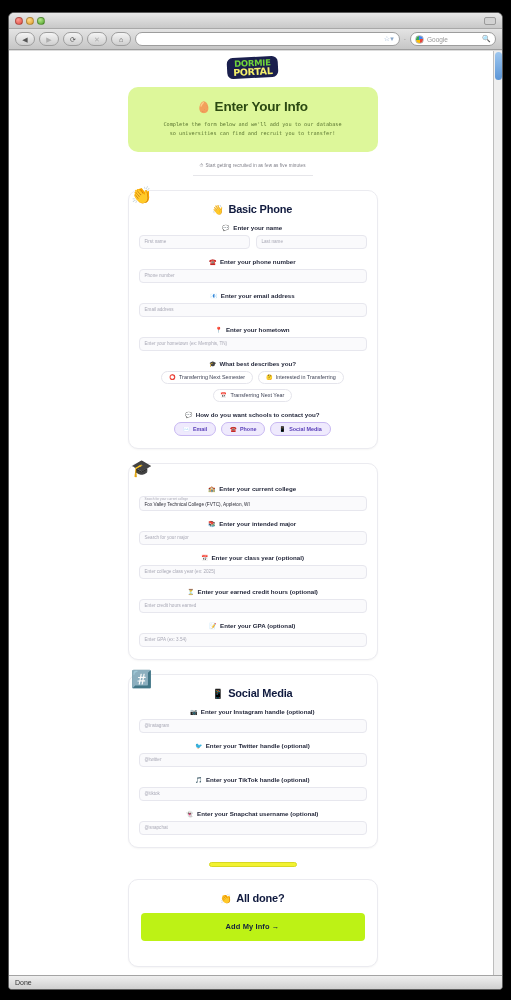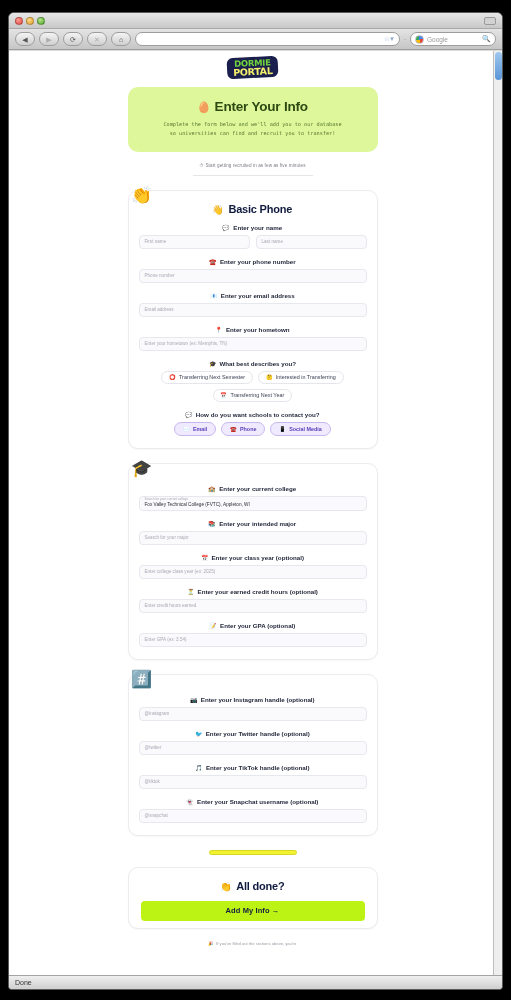--- a/index.html
+++ b/index.html
@@ -233,23 +233,23 @@
   }
 
   
   #progress-wrap { margin: 14px auto 0; width: 250px; display: flex; justify-content: center; }
   #progress-bar {
     width: 88px; height: 5px; border-radius: 3px;
     background: #f2f230; border: 1px solid #d8d822;
   }
 
   
-  #done-card { margin-top: 12px; padding: 12px 12px 7px; }
+  #done-card { margin-top: 12px; padding: 12px 12px 25px; }
   #submit-button {
-    width: 100%; height: 20px;
+    width: 100%; height: 28px;
     background: #bdf215;
     border-radius: 4px;
     display: flex; align-items: center; justify-content: center;
     font-size: 7.5px; font-weight: bold; color: #14203f;
     letter-spacing: .1px;
   }
 
   #footer-note {
     margin-top: 11px; text-align: center;
     font-size: 4.1px; color: #9a9aa6; line-height: 1.9;
@@ -406,20 +406,23 @@
           <div class="input">Enter credit hours earned</div>
 
           <div class="field-label">
             <span class="emoji">📝</span><span>Enter your GPA (optional)</span>
           </div>
           <div class="input">Enter GPA (ex: 3.54)</div>
         </div>
 
         <div class="card">
           <div class="card-sticker">#️⃣</div>
+          <div class="card-title">
+            <span class="emoji">📱</span><span>Social Media</span>
+          </div>
 
           <div class="field-label">
             <span class="emoji">📷</span><span>Enter your Instagram handle (optional)</span>
           </div>
           <div class="input">@instagram</div>
 
           <div class="field-label">
             <span class="emoji">🐦</span><span>Enter your Twitter handle (optional)</span>
           </div>
           <div class="input">@twitter</div>

